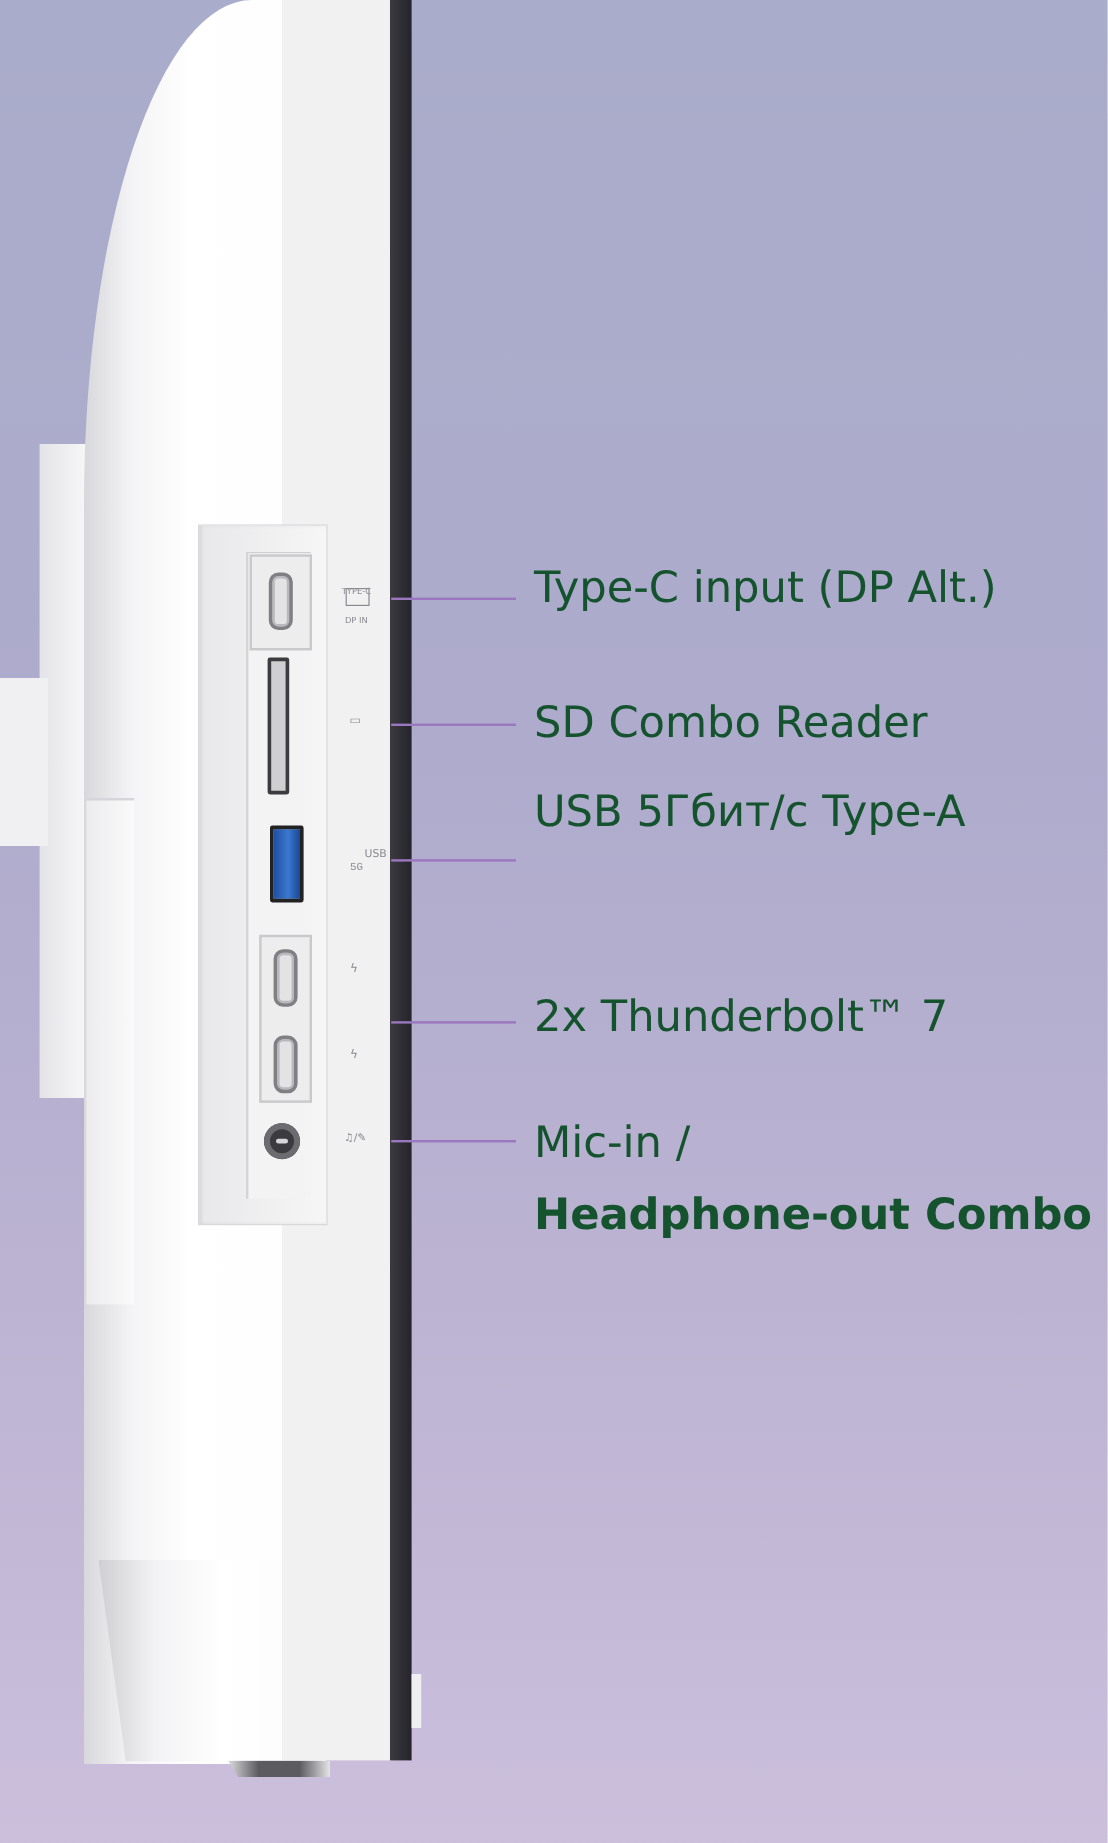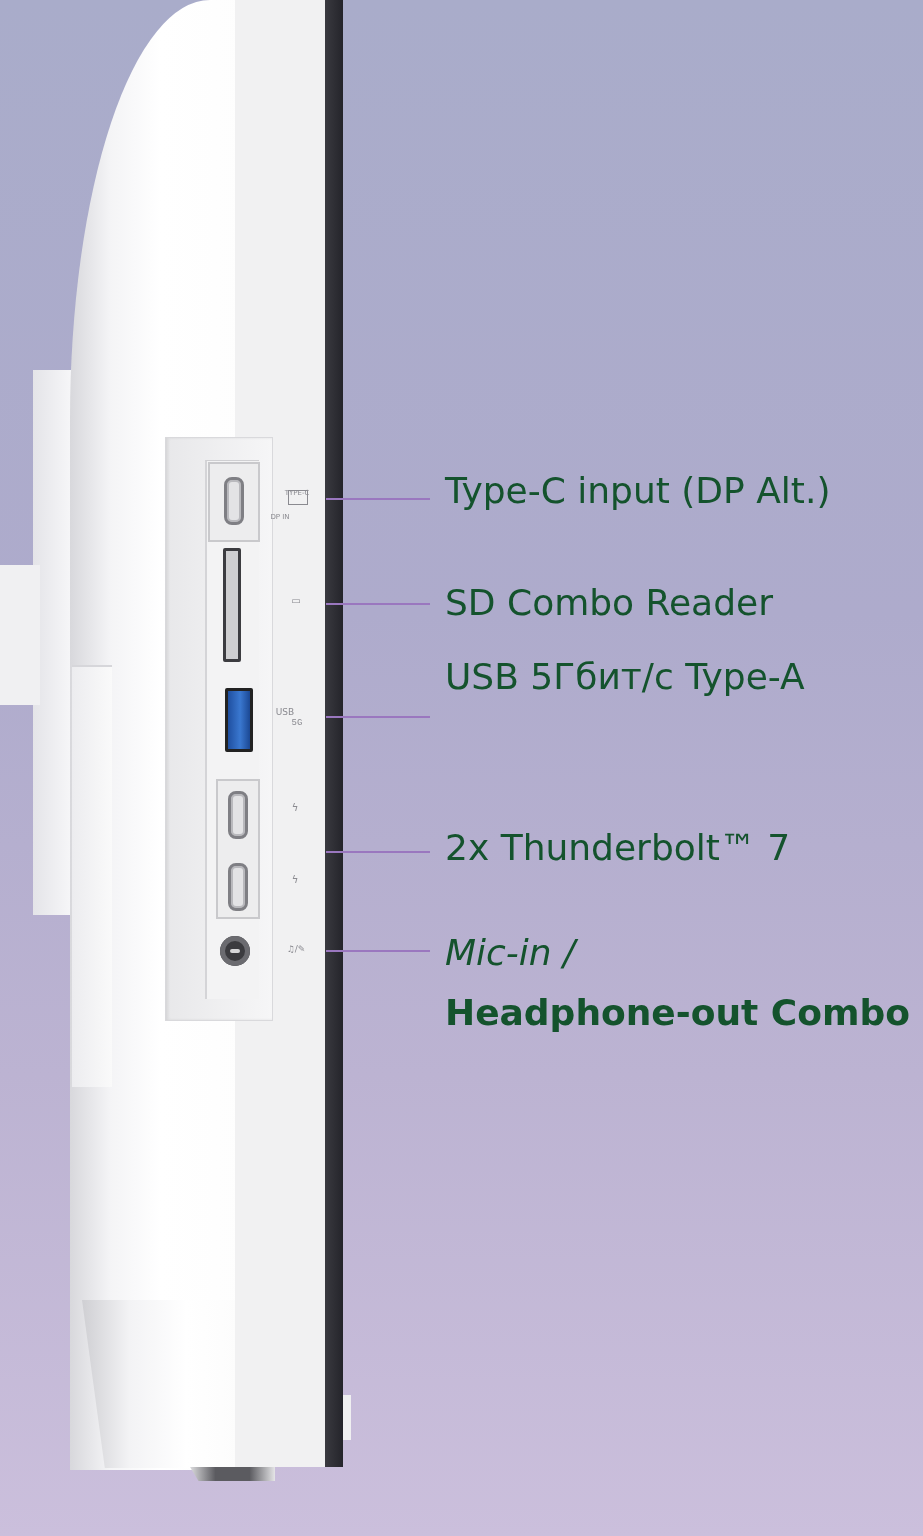--- a/index.html
+++ b/index.html
@@ -74,27 +74,27 @@
 <div class="abs bezel-edge"></div>
 <div class="abs stand-foot"></div>
 
 <div class="abs port-housing"></div>
 <div class="abs port-recess"></div>
 
 <div class="abs port-frame" style="left:208px;top:462px;width:48px;height:76px;"></div>
 <div class="abs usbc" style="left:224px;top:477px;"></div>
 <div class="abs port-label" style="left:274px;top:478px;width:46px;margin-top:11px;">TYPE-C</div>
 <div class="abs" style="left:288px;top:490px;width:18px;height:13px;border:1px solid #8a8a90;"></div>
-<div class="abs port-label" style="left:257px;top:513px;width:46px;">DP IN</div>
+<div class="abs port-label" style="left:274px;top:513px;width:46px;">DP IN</div>
 
 <div class="abs sd-slot" style="left:223px;top:548px;"></div>
 <div class="abs tiny-icon" style="left:286px;top:595px;width:20px;">▭</div>
 
 <div class="abs usba" style="left:225px;top:688px;"></div>
-<div class="abs port-label" style="left:268px;top:707px;width:34px;font-size:9px;line-height:10px;">USB</div>
+<div class="abs port-label" style="left:296px;top:707px;width:34px;font-size:9px;line-height:10px;">USB</div>
 <div class="abs port-label" style="left:280px;top:718px;width:34px;font-size:9px;line-height:10px;font-family:Liberation Mono, monospace;">5G</div>
 
 <div class="abs port-frame" style="left:216px;top:779px;width:40px;height:136px;"></div>
 <div class="abs usbc" style="left:228px;top:791px;"></div>
 <div class="abs usbc" style="left:228px;top:863px;"></div>
 <div class="abs tiny-icon" style="left:288px;top:802px;width:14px;">ϟ</div>
 <div class="abs tiny-icon" style="left:288px;top:874px;width:14px;">ϟ</div>
 
 <div class="abs audio" style="left:220px;top:936px;"></div>
 <div class="abs tiny-icon" style="left:278px;top:944px;width:36px;font-size:9px;">♫/✎</div>
@@ -102,14 +102,14 @@
 <div class="abs callout-line" style="left:326px;top:498px;width:104px;"></div>
 <div class="abs callout-line" style="left:326px;top:603px;width:104px;"></div>
 <div class="abs callout-line" style="left:326px;top:716px;width:104px;"></div>
 <div class="abs callout-line" style="left:326px;top:851px;width:104px;"></div>
 <div class="abs callout-line" style="left:326px;top:950px;width:104px;"></div>
 
 <div class="abs callout-text" style="left:445px;top:468px;">Type-C input (DP Alt.)</div>
 <div class="abs callout-text" style="left:445px;top:580px;">SD Combo Reader</div>
 <div class="abs callout-text" style="left:445px;top:654px;">USB 5Гбит/с Type-A</div>
 <div class="abs callout-text" style="left:445px;top:825px;">2x Thunderbolt™ 7</div>
-<div class="abs callout-text" style="left:445px;top:930px;font-style:italic;">Mic-in /</div>
+<div class="abs callout-text" style="left:445px;top:930px;">Mic-in /</div>
 <div class="abs callout-text" style="left:445px;top:990px;font-weight:bold;">Headphone-out Combo</div>
 
 </body></html>

